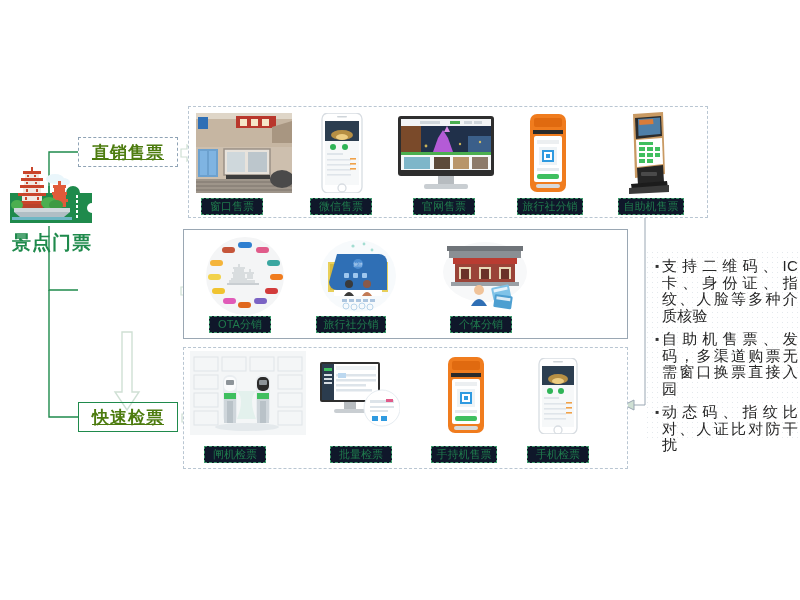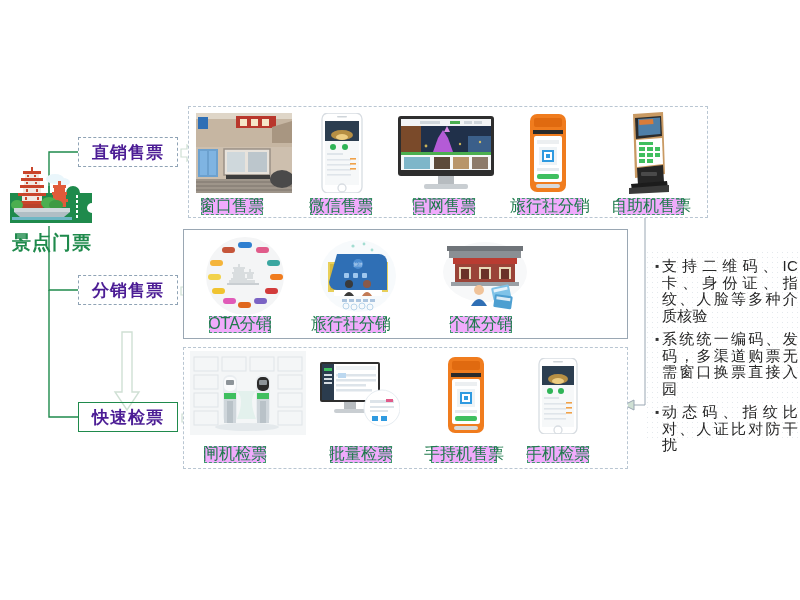--- a/index.html
+++ b/index.html
@@ -7,41 +7,42 @@
     width:800px;height:600px;background:#ffffff;overflow:hidden;
     font-family:"Liberation Sans","DejaVu Sans",sans-serif;
     position:relative;
   }
   #stage{position:absolute;left:0;top:0;width:800px;height:600px;}
 
   
   .stage-label{
     position:absolute;display:flex;align-items:center;justify-content:center;
     box-sizing:border-box;
-    color:#4c1d95;font-weight:bold;font-size:17px;letter-spacing:1px;
+    color:#4d7c0f;font-weight:bold;font-size:17px;letter-spacing:1px;
     white-space:nowrap;
+    text-decoration:underline;
   }
   .stage-label.dashed{border:1px dashed #8fa3b5;}
   .stage-label.solid{border:1.5px solid #1f8a4c;}
 
   
   .chev{position:absolute;width:14px;height:18px;}
 
   
   .panel{position:absolute;box-sizing:border-box;background:#fff;}
   .panel.dashed{border:1px dashed #b9c6d2;}
   .panel.solid{border:1px solid #9aa7b3;}
 
   .item{position:absolute;}
   .cap{
     position:absolute;box-sizing:border-box;
     border:1px dashed #3f9b6d;color:#1f7a4c;
-    font-size:16px;text-align:center;white-space:nowrap;
+    font-size:11px;text-align:center;white-space:nowrap;
     display:flex;align-items:center;justify-content:center;
-    background:#f0abfc;
+    background:#0f172a;
   }
 
   
   .bullets{position:absolute;left:652px;top:258px;width:146px;}
   .bullet{display:flex;margin-bottom:7px;}
   .bullet .dot{
     width:10px;flex:0 0 10px;color:#333;font-size:12px;line-height:16px;
     text-align:center;
   }
   .bullet .btxt{
@@ -144,21 +145,20 @@
     </svg>
   </div>
   <div style="position:absolute;left:4px;top:230px;width:96px;text-align:center;
               color:#1f8a4c;font-weight:bold;font-size:19px;letter-spacing:1px">景点门票</div>
 
   <div class="stage-label dashed" style="left:78px;top:137px;width:100px;height:30px">直销售票</div>
   <svg class="chev" style="left:180px;top:144px" viewBox="0 0 14 18">
     <path d="M1 5 h6 V1 l6 8 l-6 8 v-4 H1 Z" fill="#ffffff" stroke="#cfe0d4" stroke-width="1.2"></path>
   </svg>
 
-  <div class="stage-label dashed" style="left:78px;top:275px;width:100px;height:30px">分销售票</div>
   <svg class="chev" style="left:180px;top:282px" viewBox="0 0 14 18">
     <path d="M1 5 h6 V1 l6 8 l-6 8 v-4 H1 Z" fill="#ffffff" stroke="#cfe0d4" stroke-width="1.2"></path>
   </svg>
 
   <div class="stage-label solid" style="left:78px;top:402px;width:100px;height:30px">快速检票</div>
   <svg class="chev" style="left:181px;top:409px" viewBox="0 0 14 18">
     <path d="M1 5 h6 V1 l6 8 l-6 8 v-4 H1 Z" fill="#ffffff" stroke="#cfe0d4" stroke-width="1.2"></path>
   </svg>
 
   <div class="panel dashed" style="left:188px;top:106px;width:520px;height:112px"></div>
@@ -555,21 +555,21 @@
   <div class="cap" style="left:527px;top:446px;width:62px;height:17px">手机检票</div>
 
   <div class="dotfield"></div>
   <div class="bullets">
     <div class="bullet">
       <div class="dot">▪</div>
       <div class="btxt">支持二维码、IC卡、身份证、指纹、人脸等多种介质核验</div>
     </div>
     <div class="bullet">
       <div class="dot">▪</div>
-      <div class="btxt">系统统一编码、发码，多渠道购票无需窗口换票直接入园</div>
+      <div class="btxt">自助机售票、发码，多渠道购票无需窗口换票直接入园</div>
     </div>
     <div class="bullet">
       <div class="dot">▪</div>
       <div class="btxt">动态码、指纹比对、人证比对防干扰</div>
     </div>
   </div>
 
 </div>
 
 </body></html>

